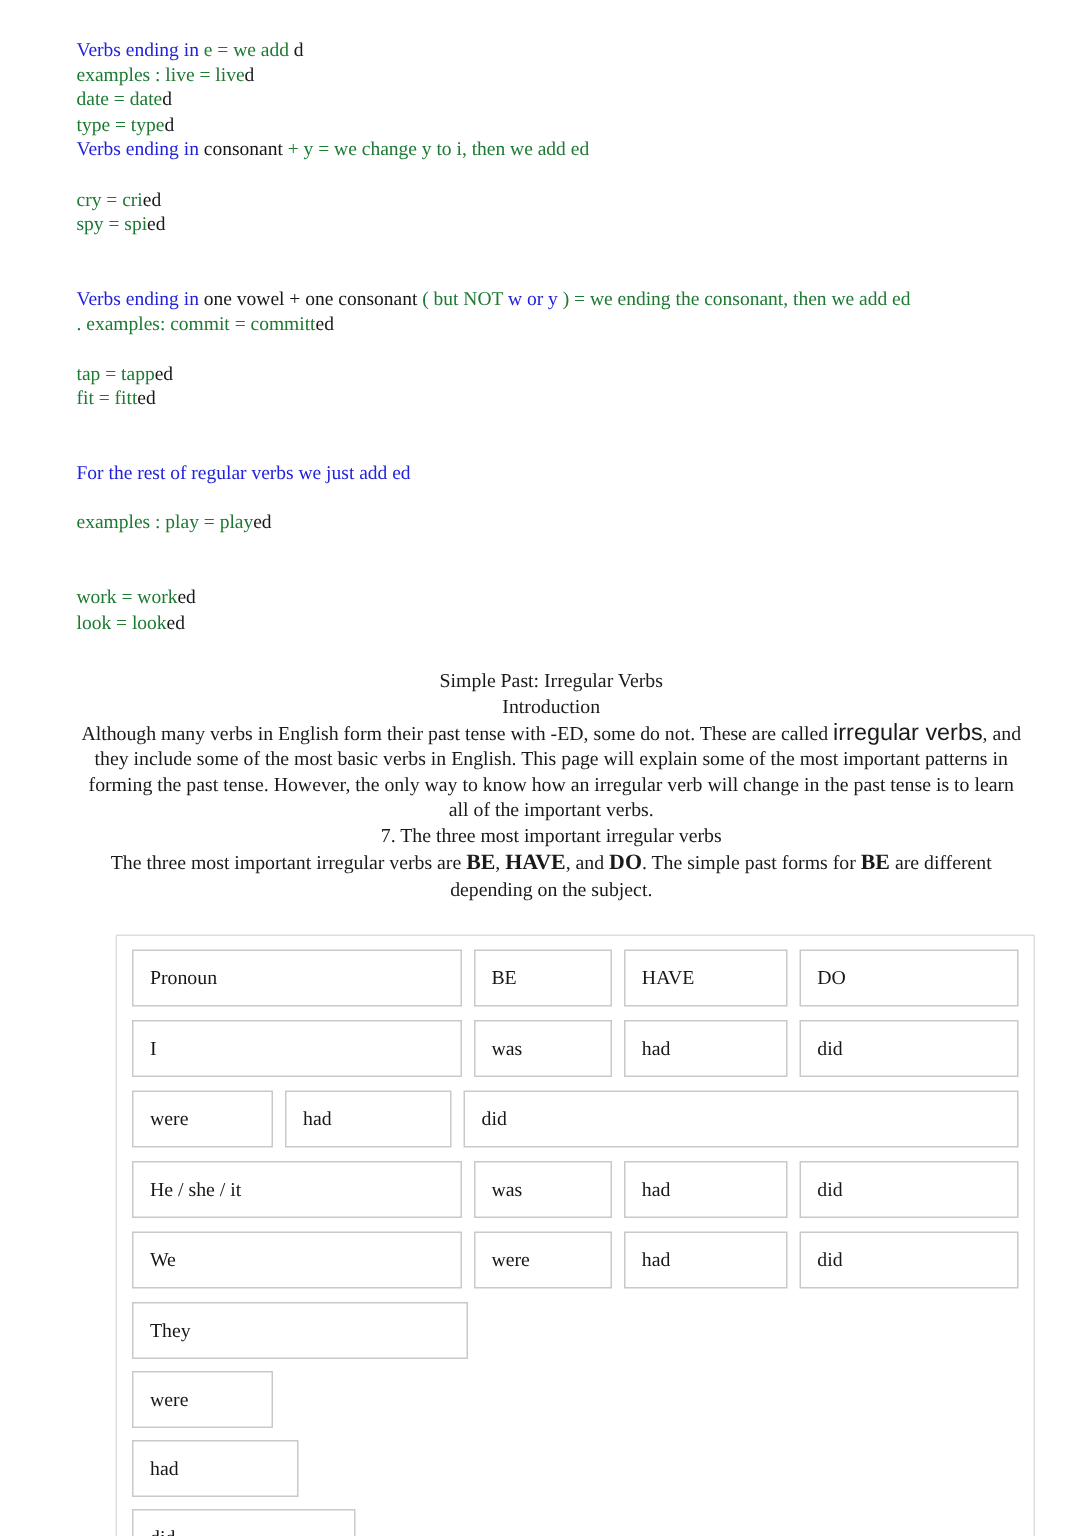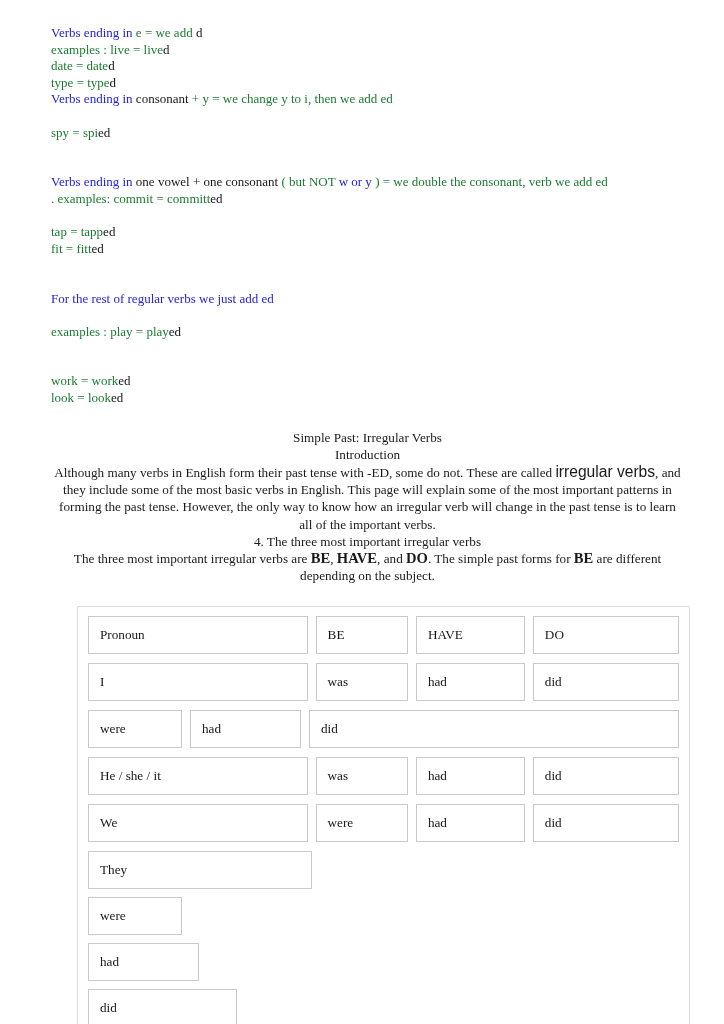--- a/index.html
+++ b/index.html
@@ -94,28 +94,29 @@
   <div>
     <div class="line"><span class="blue">Verbs ending in</span><span class="green"> e = we add </span><span class="black">d</span></div>
     <div class="line"><span class="green">examples : live = live</span><span class="black">d</span></div>
     <div class="line"><span class="green">date = date</span><span class="black">d</span></div>
     <div class="line"><span class="green">type = type</span><span class="black">d</span></div>
   </div>
 
   <div>
     <div class="line"><span class="blue">Verbs ending in</span><span class="black"> consonant</span><span class="green"> + y = we change y to i, then we add ed</span></div>
     <div class="spacer"></div>
+    <div class="line"><span class="green">cry = cri</span><span class="black">ed</span></div>
     <div class="line"><span class="green">spy = spi</span><span class="black">ed</span></div>
   </div>
 
   <div class="spacer"></div>
   <div class="spacer"></div>
 
   <div>
-    <div class="line"><span class="blue">Verbs ending in</span><span class="black"> one vowel + one consonant</span><span class="green"> ( but NOT </span><span class="blue">w or y</span><span class="green"> ) = we double the consonant, verb we add ed</span></div>
+    <div class="line"><span class="blue">Verbs ending in</span><span class="black"> one vowel + one consonant</span><span class="green"> ( but NOT </span><span class="blue">w or y</span><span class="green"> ) = we ending the consonant, then we add ed</span></div>
     <div class="line"><span class="green">. examples: commit = committ</span><span class="black">ed</span></div>
     <div class="spacer"></div>
     <div class="line"><span class="green">tap = tapp</span><span class="black">ed</span></div>
     <div class="line"><span class="green">fit = fitt</span><span class="black">ed</span></div>
   </div>
 
   <div class="spacer"></div>
   <div class="spacer"></div>
 
   <div>
@@ -125,21 +126,21 @@
     <div class="spacer"></div>
     <div class="spacer"></div>
     <div class="line"><span class="green">work = work</span><span class="black">ed</span></div>
     <div class="line"><span class="green">look = look</span><span class="black">ed</span></div>
   </div>
 
   <div class="prose">
     <p>Simple Past: Irregular Verbs</p>
     <p>Introduction</p>
     <p><span>Although many verbs in English form their past tense with -ED, some do not. These are called </span><span class="bigsans">irregular verbs</span><span>, and they include some of the most basic verbs in English. This page will explain some of the most important patterns in forming the past tense. However, the only way to know how an irregular verb will change in the past tense is to learn all of the important verbs.</span></p>
-    <p>4. The three most important irregular verbs</p>
+    <p>7. The three most important irregular verbs</p>
     <p><span>The three most important irregular verbs are </span><span class="strongbig">BE</span><span>, </span><span class="strongbig">HAVE</span><span>, and </span><span class="strongbig">DO</span><span>. The simple past forms for </span><span class="strongbig">BE</span><span> are different depending on the subject.</span></p>
   </div>
 
   <div class="table-wrap">
     <div class="trow">
       <div class="tcell c0">Pronoun</div>
       <div class="tcell c1">BE</div>
       <div class="tcell c2">HAVE</div>
       <div class="tcell c3">DO</div>
     </div>

